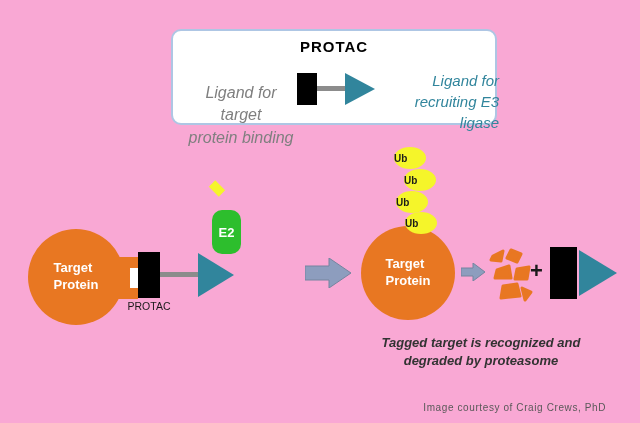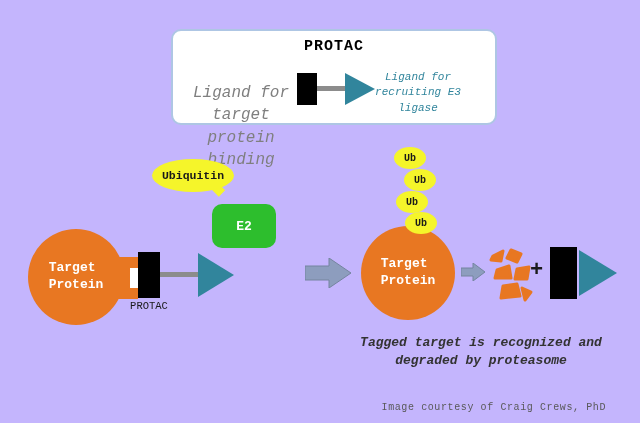--- a/index.html
+++ b/index.html
@@ -1,43 +1,43 @@
 <!DOCTYPE html>
 <html><head>
 <meta charset="utf-8">
 <style>
   html,body{margin:0;padding:0;background:#ffffff;}
-  .stage{position:relative;width:640px;height:423px;background:#c4b5fd;
-         font-family:Liberation Mono, monospace;overflow:hidden;}
+  .stage{position:relative;width:640px;height:423px;background:#f9a8d4;
+         font-family:Liberation Sans, sans-serif;overflow:hidden;}
   .abs{position:absolute;}
 
   
   .legend{left:171px;top:29px;width:322px;height:92px;border:2px solid #AEC6E4;
           border-radius:10px;background:#ffffff;}
   .legend-title{left:0;top:7px;width:100%;text-align:center;font-weight:bold;
                 font-size:15px;letter-spacing:1px;color:#000;}
   .legend-left{left:12px;top:51px;width:112px;text-align:center;font-style:italic;
                font-size:16px;color:#7f7f7f;white-space:pre-line;line-height:1.4;}
-  .legend-right{left:192px;top:39px;width:106px;text-align:center;font-style:italic;
-                font-size:11px;color:#31859C;white-space:pre-line;line-height:1.4;}
+  .legend-right{left:220px;top:39px;width:106px;text-align:right;font-style:italic;
+                font-size:15px;color:#31859C;white-space:pre-line;line-height:1.4;}
   .mol-rect{background:#000000;}
   .mol-line{background:#8c8c8c;}
   .tri-right{width:0;height:0;border-top:16px solid transparent;
              border-bottom:16px solid transparent;border-left:30px solid #31859C;}
 
   
   .circle{border-radius:50%;display:flex;align-items:center;justify-content:center;
           text-align:left;color:#ffffff;font-weight:bold;font-size:13px;
           white-space:pre-line;line-height:1.3;}
   .orange{background:#E87722;}
   .blue{background:#5B9BD5;}
   .e2box{background:#2DBE2D;border-radius:10px;display:flex;align-items:center;
          justify-content:center;color:#ffffff;font-weight:bold;font-size:13px;}
   .ellipse{background:#F5F52A;border-radius:50%;display:flex;align-items:center;
-           justify-content:center;color:#1a1a1a;font-weight:bold;}
+           color:#1a1a1a;font-weight:bold;}
   .big-tri{width:0;height:0;border-top:22px solid transparent;
            border-bottom:22px solid transparent;border-left:36px solid #31859C;}
   .big-tri2{width:0;height:0;border-top:23px solid transparent;
             border-bottom:23px solid transparent;border-left:38px solid #31859C;}
   .black-rect{background:#000000;}
   .gray-line{background:#8c8c8c;}
 
   .protac-small{font-size:10.5px;color:#1a1a1a;text-align:center;}
   .caption{font-style:italic;font-weight:bold;font-size:13px;color:#333333;
            text-align:center;white-space:pre-line;line-height:1.35;}
@@ -54,25 +54,22 @@
     <div class="abs legend-left">Ligand for target
 protein binding</div>
     <div class="abs mol-rect" style="left:124px;top:42px;width:20px;height:32px;"></div>
     <div class="abs mol-line" style="left:144px;top:55px;width:28px;height:5px;"></div>
     <div class="abs tri-right" style="left:172px;top:42px;"></div>
     <div class="abs legend-right">Ligand for
 recruiting E3 ligase</div>
   </div>
 
   <div class="abs" style="left:210px;top:184px;width:14px;height:9px;background:#F5F52A;transform:rotate(45deg);z-index:3;"></div>
-  <div class="abs ellipse" style="left:152px;top:159px;width:82px;height:33px;font-size:11.5px;z-index:4;">
-    <span>Ubiquitin</span>
-  </div>
 
-  <div class="abs e2box" style="left:212px;top:204px;width:64px;height:44px;z-index:3;">
+  <div class="abs e2box" style="left:212px;top:210px;width:29px;height:44px;z-index:3;">
     <span>E2</span>
   </div>
 
   <div class="abs circle orange" style="left:28px;top:229px;width:96px;height:96px;">
     <span>Target
 Protein</span>
   </div>
 
   <div class="abs orange" style="left:116px;top:257px;width:22px;height:42px;"></div>
   <div class="abs" style="left:130px;top:268px;width:8px;height:20px;background:#ffffff;"></div>

